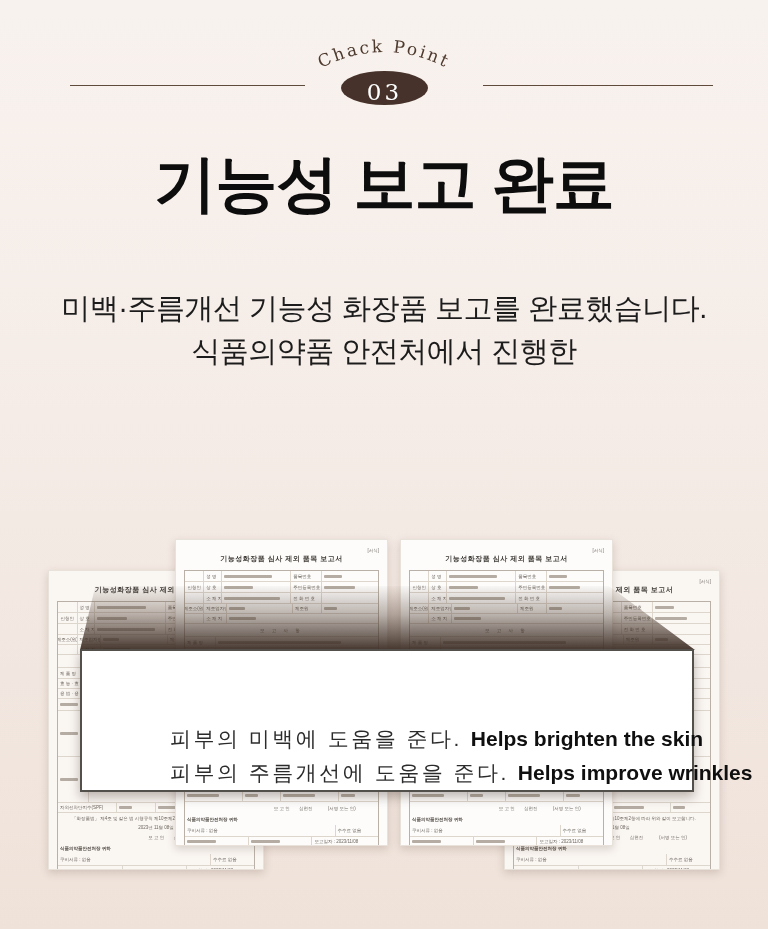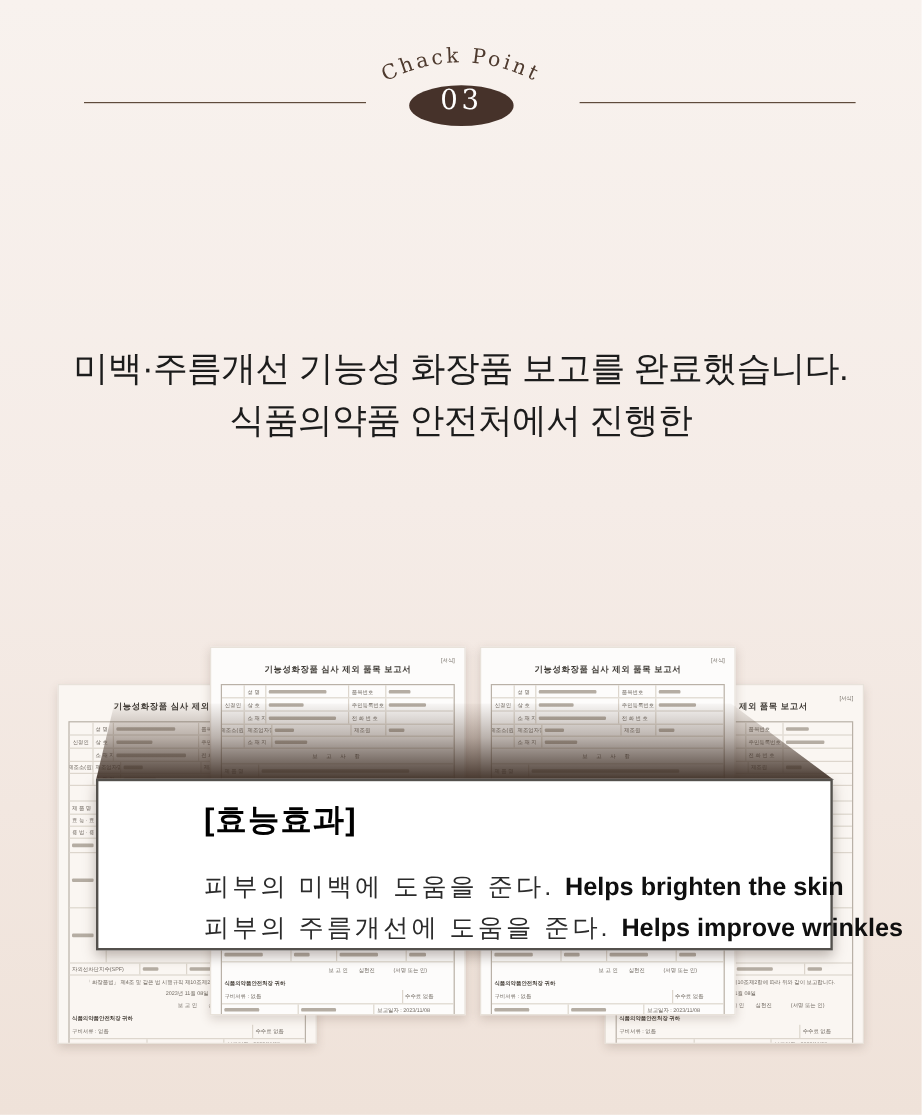--- a/index.html
+++ b/index.html
@@ -14,21 +14,21 @@
   
   .deco-line{position:absolute;top:85px;height:1px;background:#5f4b3c;}
   .deco-line.left{left:70px;width:235px;}
   .deco-line.right{left:483px;width:230px;}
   .arc-svg{position:absolute;left:274px;top:20px;width:220px;height:64px;}
   .arc-svg text{
     font-family:"DejaVu Serif",serif;font-size:17px;letter-spacing:2.5px;fill:#4e3a2e;
   }
   .badge-oval{
     position:absolute;left:341px;top:71px;width:87px;height:34px;
-    border-radius:50%;display:flex;align-items:flex-start;justify-content:center;
+    border-radius:50%;display:flex;align-items:flex-end;justify-content:center;
     color:#fff;font-family:"DejaVu Serif",serif;font-size:23px;letter-spacing:3px;
   }
 
   
   .main-title{
     position:absolute;top:142px;left:0;width:768px;text-align:center;
     font-size:62px;font-weight:900;color:#0d0d0d;letter-spacing:-1px;
   }
   .subtitle{
     position:absolute;top:230px;left:0;width:768px;text-align:center;
@@ -102,20 +102,21 @@
         <path id="arcPath" d="M 30 58 Q 110 6 190 58" fill="none"></path>
       </defs>
     <text text-anchor="middle">
       <textPath href="#arcPath" startOffset="50%">Chack Point</textPath>
     </text>
   </svg>
   <div class="badge-oval" style="background: rgb(70, 50, 42);">
     <span>03</span>
   </div>
 
+  <div class="main-title">기능성 보고 완료</div>
   <div class="desc">
     <div>미백·주름개선 기능성 화장품 보고를 완료했습니다.</div>
     <div>식품의약품 안전처에서 진행한</div>
   </div>
 
   <div class="scene">
     <div class="doc doc-back-left">
         <div class="doc-head"><span class="doc-title">기능성화장품 심사 제외 품목 보고서</span><span class="doc-tag">[서식]</span></div>
         <div class="doc-table">
           <div class="drow" style="height: 11px;">
@@ -660,21 +661,20 @@
               <span class="bar" style="width: 50%;"></span>
             </div>
             <div class="dcell" style="width: 34%;">보고일자 : 2023/11/08</div>
           </div>
         </div>
       </div>
 
     <div class="wedge"></div>
 
     <div class="callout">
-      <div class="callout-heading">[효능효과]</div>
       <div class="callout-line l1">
         <span class="ko">피부의 미백에 도움을 준다.</span><span class="en">Helps brighten the skin</span>
       </div>
       <div class="callout-line l2">
         <span class="ko">피부의 주름개선에 도움을 준다.</span><span class="en">Helps improve wrinkles</span>
       </div>
     </div>
   </div>
 
 </div>

